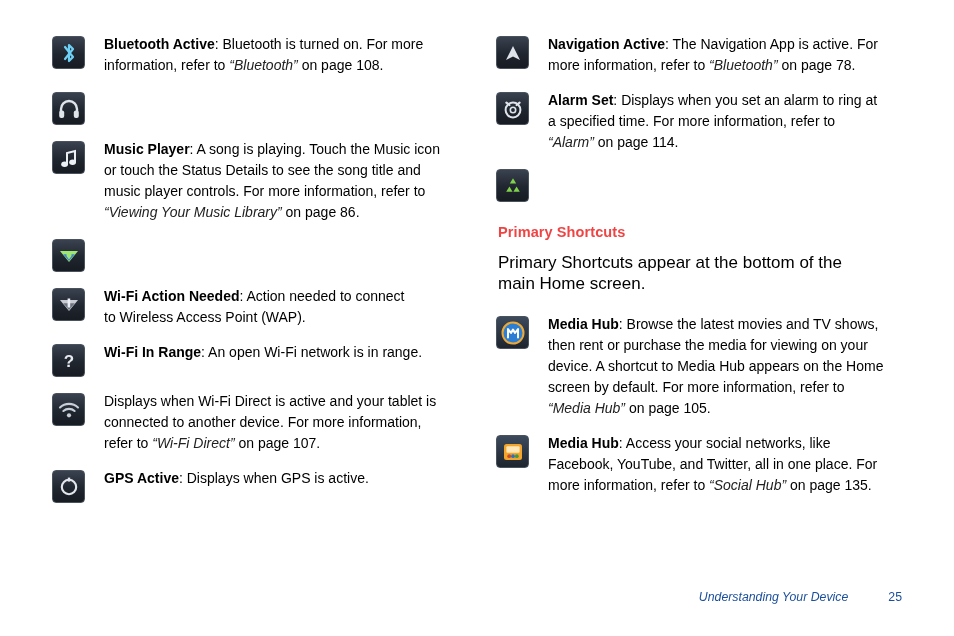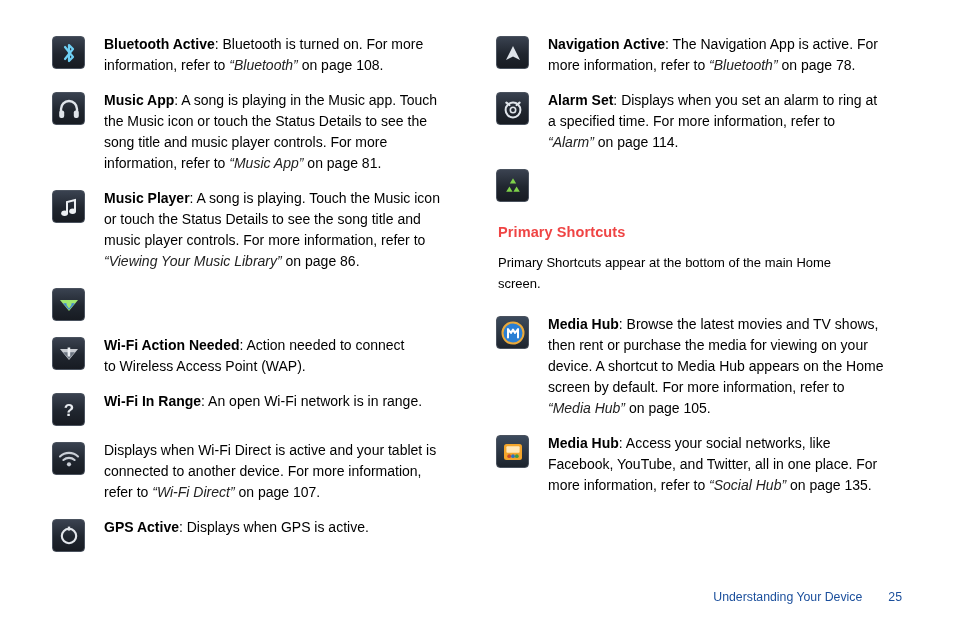--- a/index.html
+++ b/index.html
@@ -80,37 +80,37 @@
 
   
   .section-head {
     color: #ef4444;
     font-weight: bold;
     font-size: 14.5px;
     margin: 22px 0 10px 2px;
     letter-spacing: 0.1px;
   }
   .section-intro {
-    font-size: 13px;
+    font-size: 17px;
     line-height: 21px;
     margin: 12px 0 20px 2px;
     width: 370px;
   }
 
   
   .footer {
     position: absolute;
     right: 52px;
     bottom: 32px;
     font-size: 12.3px;
     color: #1b4f9c;
     display: flex;
     align-items: baseline;
   }
-  .footer .lbl { margin-right: 26px; }
+  .footer .lbl { margin-right: 40px; font-style: italic; }
   .footer .pg  { font-weight: normal; }
 </style>
 </head>
 <body>
 
 <div class="page">
 
   <div class="col col-left">
 
     <div class="entry">
@@ -131,21 +131,20 @@
         <span class="ic ic-dark">
           <span class="ic-glyph">
             <svg width="22" height="20" viewBox="0 0 22 20">
               <path d="M3 13 V10 a8 8 0 0 1 16 0 v3" fill="none" stroke="#dfe4ea" stroke-width="2.4"></path>
               <rect x="1.2" y="11.5" width="5" height="7.5" rx="2" fill="#dfe4ea"></rect>
               <rect x="15.8" y="11.5" width="5" height="7.5" rx="2" fill="#dfe4ea"></rect>
             </svg>
           </span>
         </span>
       </div>
-      <div class="text-cell" style="width:340px;"><b>Music App</b><span>: A song is playing in the Music app. Touch the Music icon or touch the Status Details to see the song title and music player controls. For more information, refer to </span><span class="it">“Music App”</span><span>  on page 81.</span></div>
     </div>
 
     <div class="entry">
       <div class="icon-cell">
         <span class="ic ic-dark">
           <span class="ic-glyph">
             <svg width="18" height="20" viewBox="0 0 18 20">
               <path d="M7 16 V5 L15 3 V14" fill="none" stroke="#eceff3" stroke-width="2"></path>
               <ellipse cx="4.6" cy="16.2" rx="3.4" ry="2.7" fill="#eceff3"></ellipse>
               <ellipse cx="12.6" cy="14.2" rx="3.4" ry="2.7" fill="#eceff3"></ellipse>

